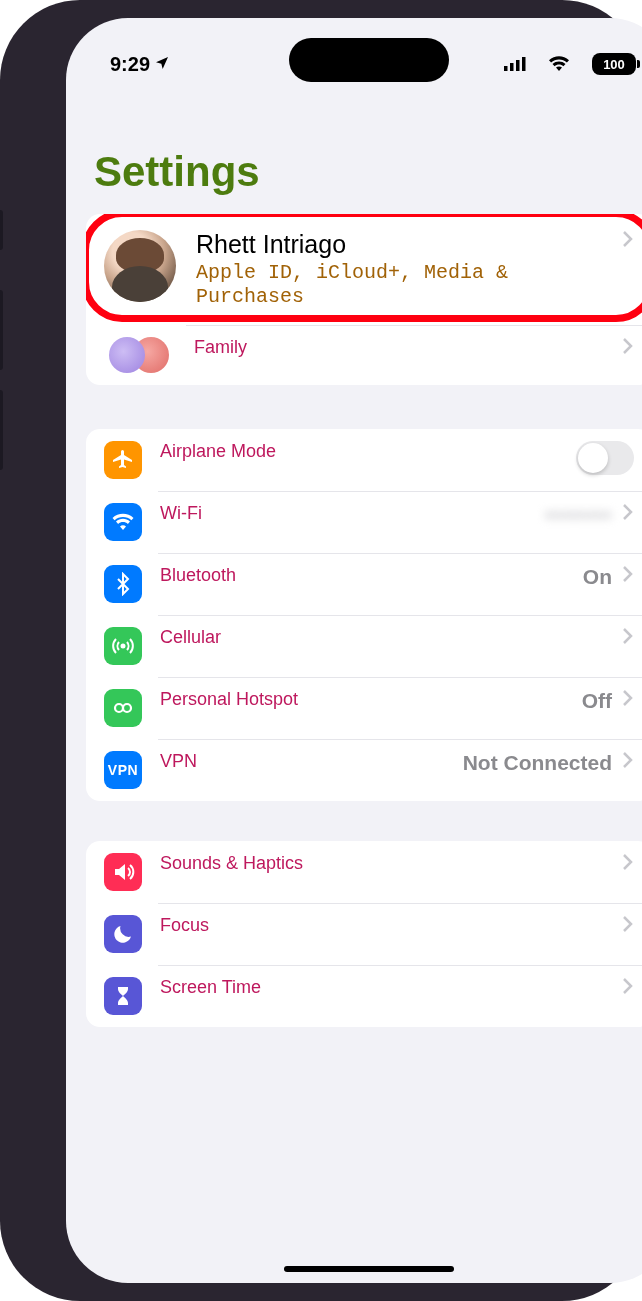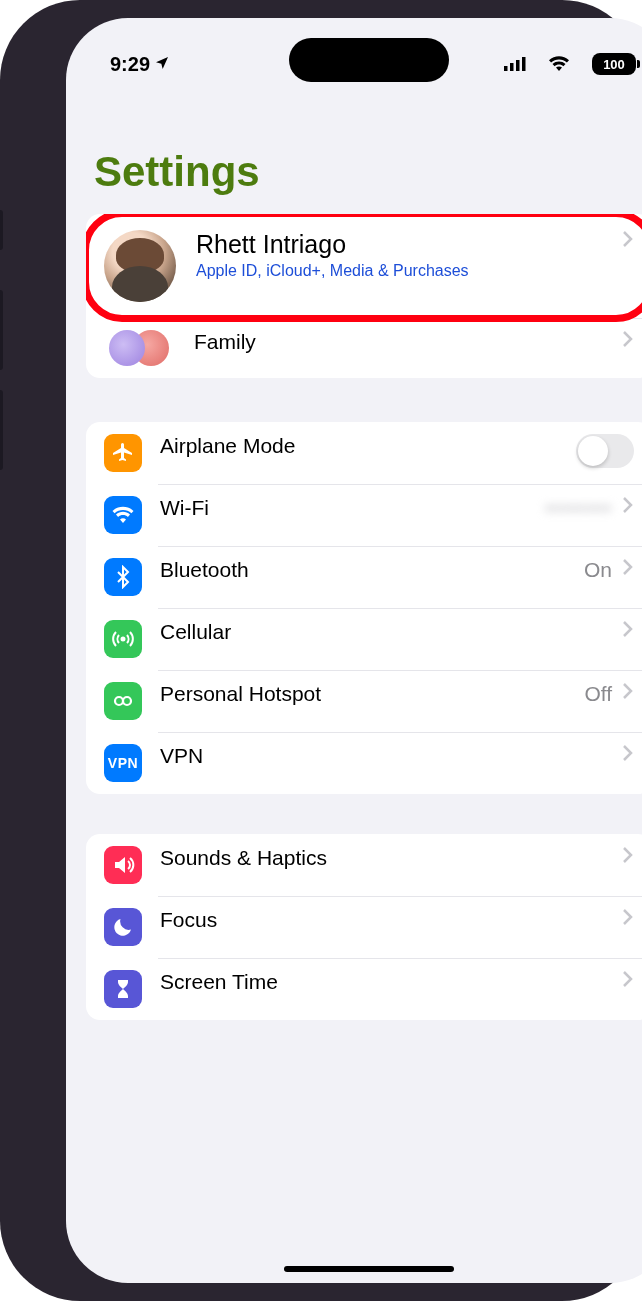--- a/index.html
+++ b/index.html
@@ -123,24 +123,24 @@
   }
   .family-dots {
     display:flex; margin-right:20px; width:70px; justify-content:center; flex-shrink:0;
   }
   .family-dots .d {
     width:36px; height:36px; border-radius:50%;
   }
   .family-dots .d1 { background: radial-gradient(circle at 40% 40%, #cdbdf4, #9d82e0); z-index:1;}
   .family-dots .d2 { background: radial-gradient(circle at 40% 40%, #f6a8a3, #e06b66); margin-left:-12px;}
   .row-text { flex: 1; min-width: 0; }
-  .row-label { font-size: 21px; color: #000000; }
+  .row-label { font-size: 18px; color: #be185d; }
   .profile-name { font-size: 25px; color:#000; margin-bottom: 2px; }
-  .profile-sub { font-size: 16px; color:#1d4ed8; line-height:1.2; }
-  .row-value { font-size: 21px; color: #8a8a8e; margin-right: 10px; }
+  .profile-sub { font-size: 20px; color:#a16207; line-height:1.2;font-family:Liberation Mono, monospace; }
+  .row-value { font-size: 21px; color: #8a8a8e; margin-right: 10px; font-weight: bold; }
   .row-value.blur { filter: blur(5px); color:#bdbdc2; letter-spacing:1px;}
   .chevron {
     color:#c7c7cc; flex-shrink:0;
   }
   .chevron svg { width: 12px; height: 18px; display:block;}
   .toggle {
     width: 58px; height: 34px; background:#e9e9eb; border-radius: 17px;
     position: relative; flex-shrink:0;
   }
   .toggle::after {
@@ -318,20 +318,21 @@
           </span>
       </div>
 
       <div class="row">
         <div class="app-icon vpn-badge" style="background:#007aff">
           <span>VPN</span>
         </div>
         <div class="row-text">
             <div class="row-label">VPN</div>
           </div>
+        <span class="row-value">Not Connected</span>
         <span class="chevron">
             <svg viewBox="0 0 12 18" fill="none" stroke="#c7c7cc" stroke-width="2.5">
               <polyline points="2,2 9,9 2,16"></polyline>
             </svg>
           </span>
       </div>
     </div>
 
     <div class="group">
 

